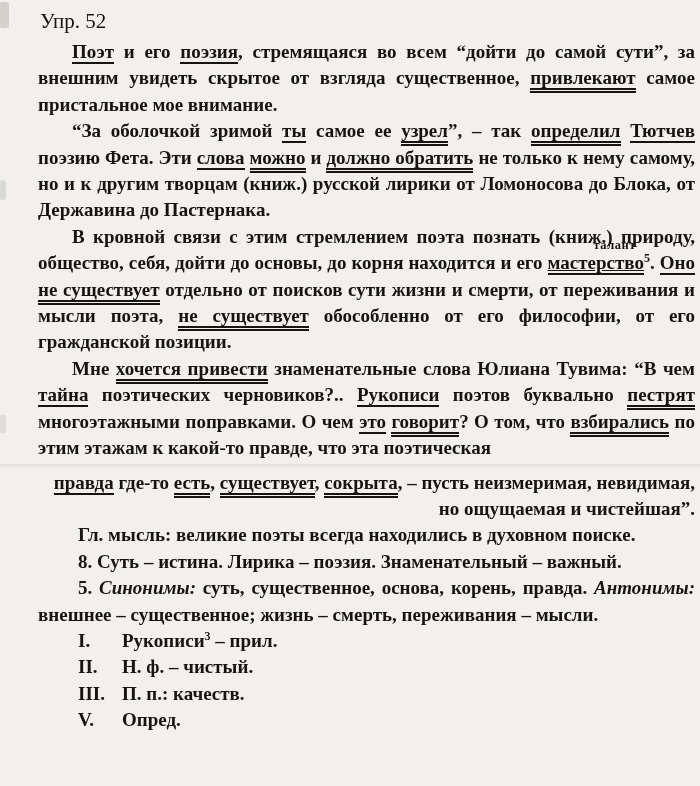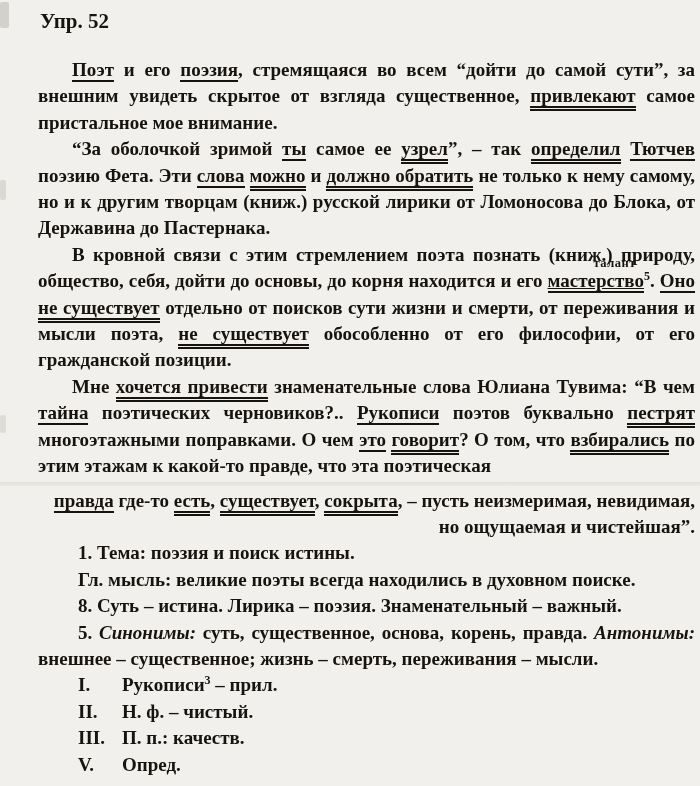--- a/index.html
+++ b/index.html
@@ -14,22 +14,22 @@
   .doc{
     position:relative;
     width:700px;height:786px;
     box-sizing:border-box;
     padding:8px 5px 0 38px;
     overflow:hidden;
   }
   .title{
     font-size:21px;
     line-height:26px;
-    margin:0 0 23px 2px;
-    font-weight:bold;
+    margin:0 0 5px 2px;
+    font-weight:normal;
   }
   .para{
     font-size:19px;
     line-height:26.4px;
     margin:0;
     text-align:right;
   }
   .body{ text-indent:34px; text-align:justify; }
   .answer{ text-indent:40px; text-align:justify; }
   .roman-item{
@@ -77,21 +77,20 @@
   <div class="artifact a2"></div>
   <div class="artifact a3"></div>
   <h1 class="title">Упр. 52</h1>
   <div id="paragraphs">
       <p class="para body"><span class="u1">Поэт</span><span> и его </span><span class="u1">поэзия</span><span>, стремящаяся во всем “дойти до самой сути”, за внешним увидеть скрытое от взгляда существенное, </span><span class="u2">привлекают</span><span> самое пристальное мое внимание.</span></p>
       <p class="para body"><span>“За оболочкой зримой </span><span class="u1">ты</span><span> самое ее </span><span class="u2">узрел</span><span>”, – так </span><span class="u2">определил</span><span> </span><span class="u1">Тютчев</span><span> поэзию Фета. Эти </span><span class="u1">слова</span><span> </span><span class="u2">можно</span><span> и </span><span class="u2">должно обратить</span><span> не только к нему самому, но и к другим творцам (книж.) русской лирики от Ломоносова до Блока, от Державина до Пастернака.</span></p>
       <p class="para body"><span>В кровной связи с этим стремлением поэта познать (книж.) природу, общество, себя, дойти до основы, до корня находится и его </span><span class="ann"><span class="ann-above">талант</span><span class="u1">мастерство</span></span><sup>5</sup><span>. </span><span class="u1">Оно</span><span> </span><span class="u2">не существует</span><span> отдельно от поисков сути жизни и смерти, от переживания и мысли поэта, </span><span class="u2">не существует</span><span> обособленно от его философии, от его гражданской позиции.</span></p>
       <p class="para body"><span>Мне </span><span class="u2">хочется привести</span><span> знаменательные слова Юлиана Тувима: “В чем </span><span class="u1">тайна</span><span> поэтических черновиков?.. </span><span class="u1">Рукописи</span><span> поэтов буквально </span><span class="u2">пестрят</span><span> многоэтажными поправками. О чем </span><span class="u1">это</span><span> </span><span class="u2">говорит</span><span>? О том, что </span><span class="u2">взбирались</span><span> по этим этажам к какой-то правде, что эта поэтическая</span></p>
       <div class="seam"></div>
       <p class="para body-noindent"><span class="u1">правда</span><span> где-то </span><span class="u2">есть</span><span>, </span><span class="u2">существует</span><span>, </span><span class="u2">сокрыта</span><span>, – пусть неизмеримая, невидимая, но ощущаемая и чистейшая”.</span></p>
-      <p class="para answer"><span>1. Тема: поэзия и поиск истины.</span></p>
       <p class="para answer"><span>Гл. мысль: великие поэты всегда находились в духовном поиске.</span></p>
       <p class="para answer"><span>8. Суть – истина. Лирика – поэзия. Знаменательный – важный.</span></p>
       <p class="para answer"><span>5. </span><span class="it">Синонимы:</span><span> суть, существенное, основа, корень, правда. </span><span class="it">Антонимы:</span><span> внешнее – существенное; жизнь – смерть, переживания – мысли.</span></p>
       <div class="roman-item">
         <span class="roman-num">I.</span>
         <span class="roman-text"><span>Рукописи</span><sup>3</sup><span> – прил.</span></span>
       </div>
       <div class="roman-item">
         <span class="roman-num">II.</span>
         <span class="roman-text"><span>Н. ф. – чистый.</span></span>

